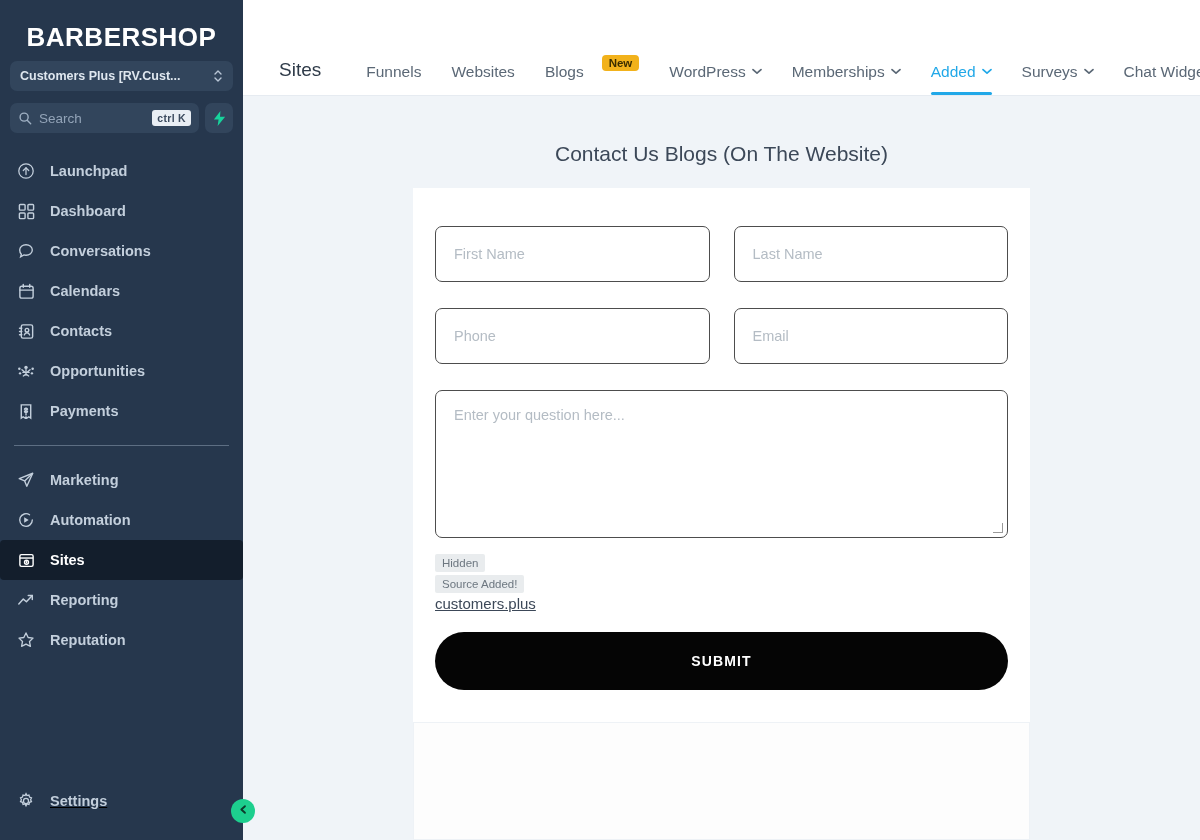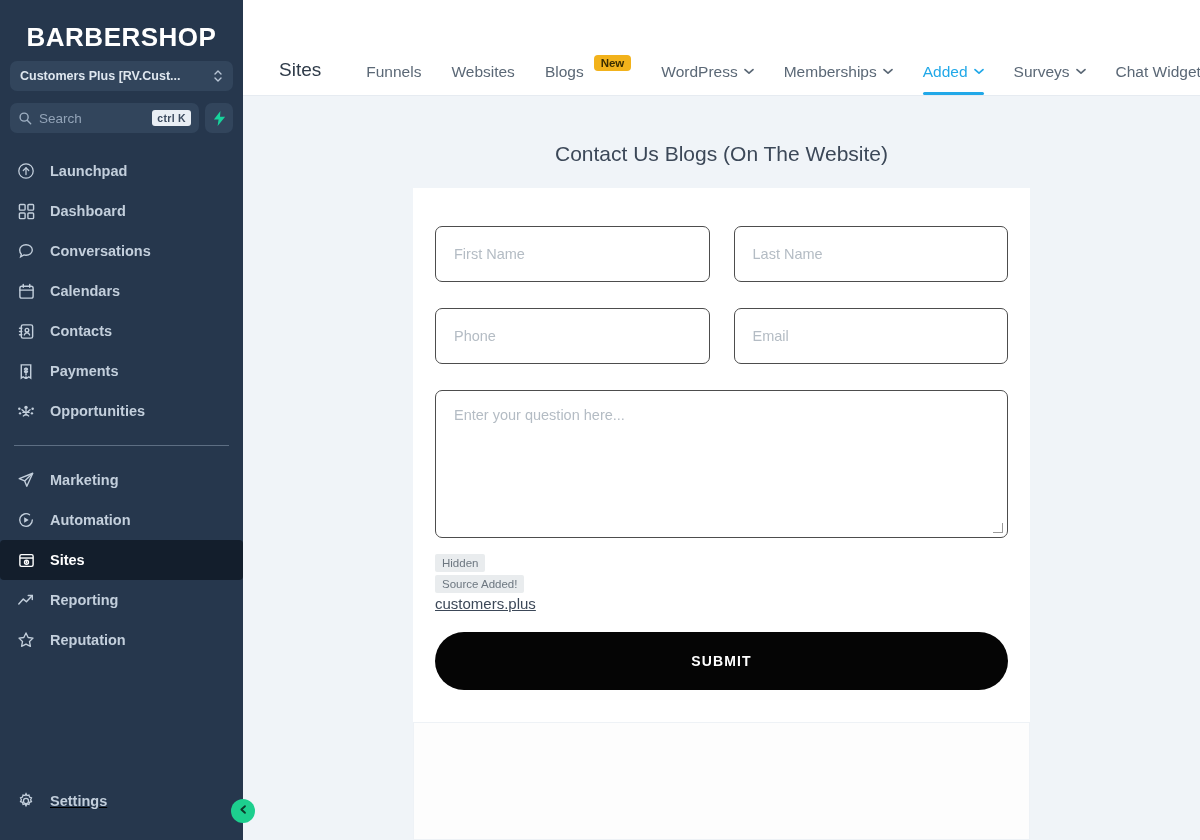--- a/index.html
+++ b/index.html
@@ -89,21 +89,21 @@
   }
   .topnav-item.section { color:#2f3b49; font-size:19px; font-weight:normal; padding-left:0; padding-right:30px; }
   .topnav-item.active { color:#21a8e8; }
   .topnav-item.active::after {
     content:""; position:absolute; left:15px; right:15px; bottom:0;
     height:3px; background:#21a8e8; border-radius:2px;
   }
   .caret { font-size:10px; line-height:1; display:inline-block; }
   .badge-new {
     background:#f2b21b; color:#3a2d00; font-size:11.5px; font-weight:bold;
-    border-radius:4px; padding:2px 7px; margin-left:4px;
+    border-radius:4px; padding:2px 7px; margin-left:12px;
     position:relative; top:-9px;
   }
 
   .canvas { flex:1; overflow:hidden; display:flex; flex-direction:column; align-items:center; }
   .form-title {
     font-size:21px; color:#3c4858; font-weight:normal;
     margin:46px 0 22px 0; text-align:center;
   }
   .form-card {
     width:617px; background:#ffffff; padding:38px 22px 0 22px;
@@ -229,40 +229,40 @@
               <line x1="1.6" y1="12.5" x2="4" y2="12.5"></line>
             <circle cx="9.5" cy="7.6" r="1.9"></circle>
               <path d="M6.7 12.6c.5-1.6 1.6-2.3 2.8-2.3s2.3.7 2.8 2.3"></path>
           </svg>
         </span>
         <span>Contacts</span>
       </div>
 
       <div class="nav-item">
         <span class="ni">
-          <svg width="16" height="17" viewBox="0 0 16 18" fill="none" stroke="currentColor" stroke-width="1.5" stroke-linecap="round">
-            <path d="M3 2h10v14l-2-1.4L9 16l-1-1.2L7 16l-2-1.4L3 16z"></path>
-            <path d="M8 5.2v7.4M6.4 6.6c0-.8.7-1.2 1.6-1.2s1.6.4 1.6 1.2-3.2 1-3.2 2.2c0 .8.7 1.3 1.6 1.3s1.6-.5 1.6-1.3"></path>
-          </svg>
-        </span>
-        <span>Payments</span>
-      </div>
-
-      <div class="nav-item">
-        <span class="ni">
           <svg width="18" height="18" viewBox="0 0 20 20" fill="none" stroke="currentColor" stroke-width="1.5" stroke-linecap="round">
             <circle cx="10" cy="6" r="1.9" fill="currentColor" stroke="none"></circle>
             <path d="M10 8.2v6.4M6.5 11.5H13.5M5.5 8.5l3 2.6M14.5 8.5l-3 2.6M7 15.5l3-2M13 15.5l-3-2"></path>
             <circle cx="2.6" cy="7.5" r="1.4" fill="currentColor" stroke="none"></circle>
             <circle cx="17.4" cy="7.5" r="1.4" fill="currentColor" stroke="none"></circle>
             <circle cx="3.4" cy="12.6" r="1.3" fill="currentColor" stroke="none"></circle>
             <circle cx="16.6" cy="12.6" r="1.3" fill="currentColor" stroke="none"></circle>
           </svg>
         </span>
         <span>Opportunities</span>
+      </div>
+
+      <div class="nav-item">
+        <span class="ni">
+          <svg width="16" height="17" viewBox="0 0 16 18" fill="none" stroke="currentColor" stroke-width="1.5" stroke-linecap="round">
+            <path d="M3 2h10v14l-2-1.4L9 16l-1-1.2L7 16l-2-1.4L3 16z"></path>
+            <path d="M8 5.2v7.4M6.4 6.6c0-.8.7-1.2 1.6-1.2s1.6.4 1.6 1.2-3.2 1-3.2 2.2c0 .8.7 1.3 1.6 1.3s1.6-.5 1.6-1.3"></path>
+          </svg>
+        </span>
+        <span>Payments</span>
       </div>
 
     </nav>
 
     <div class="nav-divider"></div>
 
     <nav class="nav">
 
       <div class="nav-item">
         <span class="ni">

